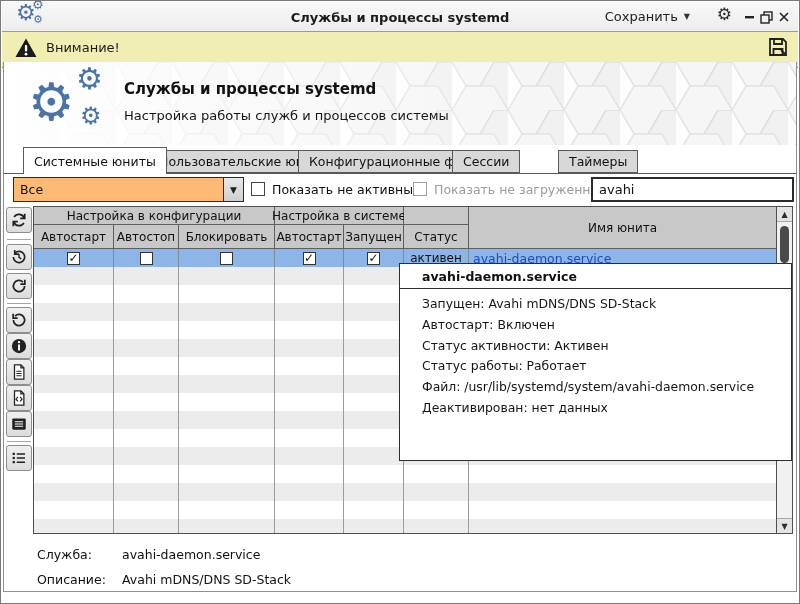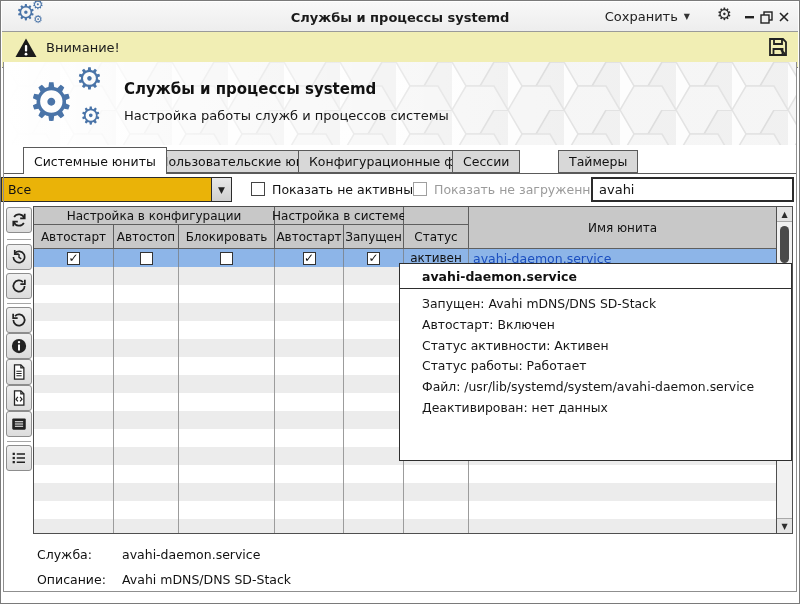--- a/index.html
+++ b/index.html
@@ -49,22 +49,22 @@
   .banner-sub   { position: absolute; left: 120px; top: 46px; font-size: 13px; color: #161616; z-index: 2; }
 
   
   .tabline { position: absolute; left: 3px; right: 3px; top: 172px; height: 1px; background: #5a5a5a; }
   .tab { position: absolute; border: 1px solid #5a5a5a; font-size: 12.5px; color: #111;
          display: flex; align-items: center; padding: 0 10px; white-space: nowrap; }
   .tab.active { top: 146px; height: 27px; background: #ffffff; border-bottom: none; z-index: 3; }
   .tab.inactive { top: 149px; height: 23px; background: #d8d8d8; z-index: 1; }
 
   
-  .combo { position: absolute; left: 0; top: 176px; width: 231px; height: 25px;
-           border: 1px solid #2b2b2b; background: #eab308; }
+  .combo { position: absolute; left: 12px; top: 176px; width: 231px; height: 25px;
+           border: 1px solid #2b2b2b; background: #fdba74; }
   .combo-text { position: absolute; left: 6px; top: 4px; font-size: 12.5px; color: #111; }
   .combo-btn { position: absolute; right: 0; top: 0; bottom: 0; width: 20px;
                background: linear-gradient(#e8e8e8,#cfcfcf); border-left: 1px solid #2b2b2b;
                display: flex; align-items: center; justify-content: center; font-size: 9px; color: #222; }
   .chk { position: absolute; width: 14px; height: 14px; background: #fff; border: 1px solid #444; top: 181px; }
   .chk.disabled { border-color: #9f9f9f; }
   .chk-label { position: absolute; top: 181px; font-size: 12.5px; color: #111; white-space: nowrap; }
   .chk-label.disabled { color: #9b9b9b; }
   .search { position: absolute; left: 590px; top: 176px; width: 203px; height: 25px;
             border: 2px solid #2b2b2b; font-family: "DejaVu Sans", sans-serif;

